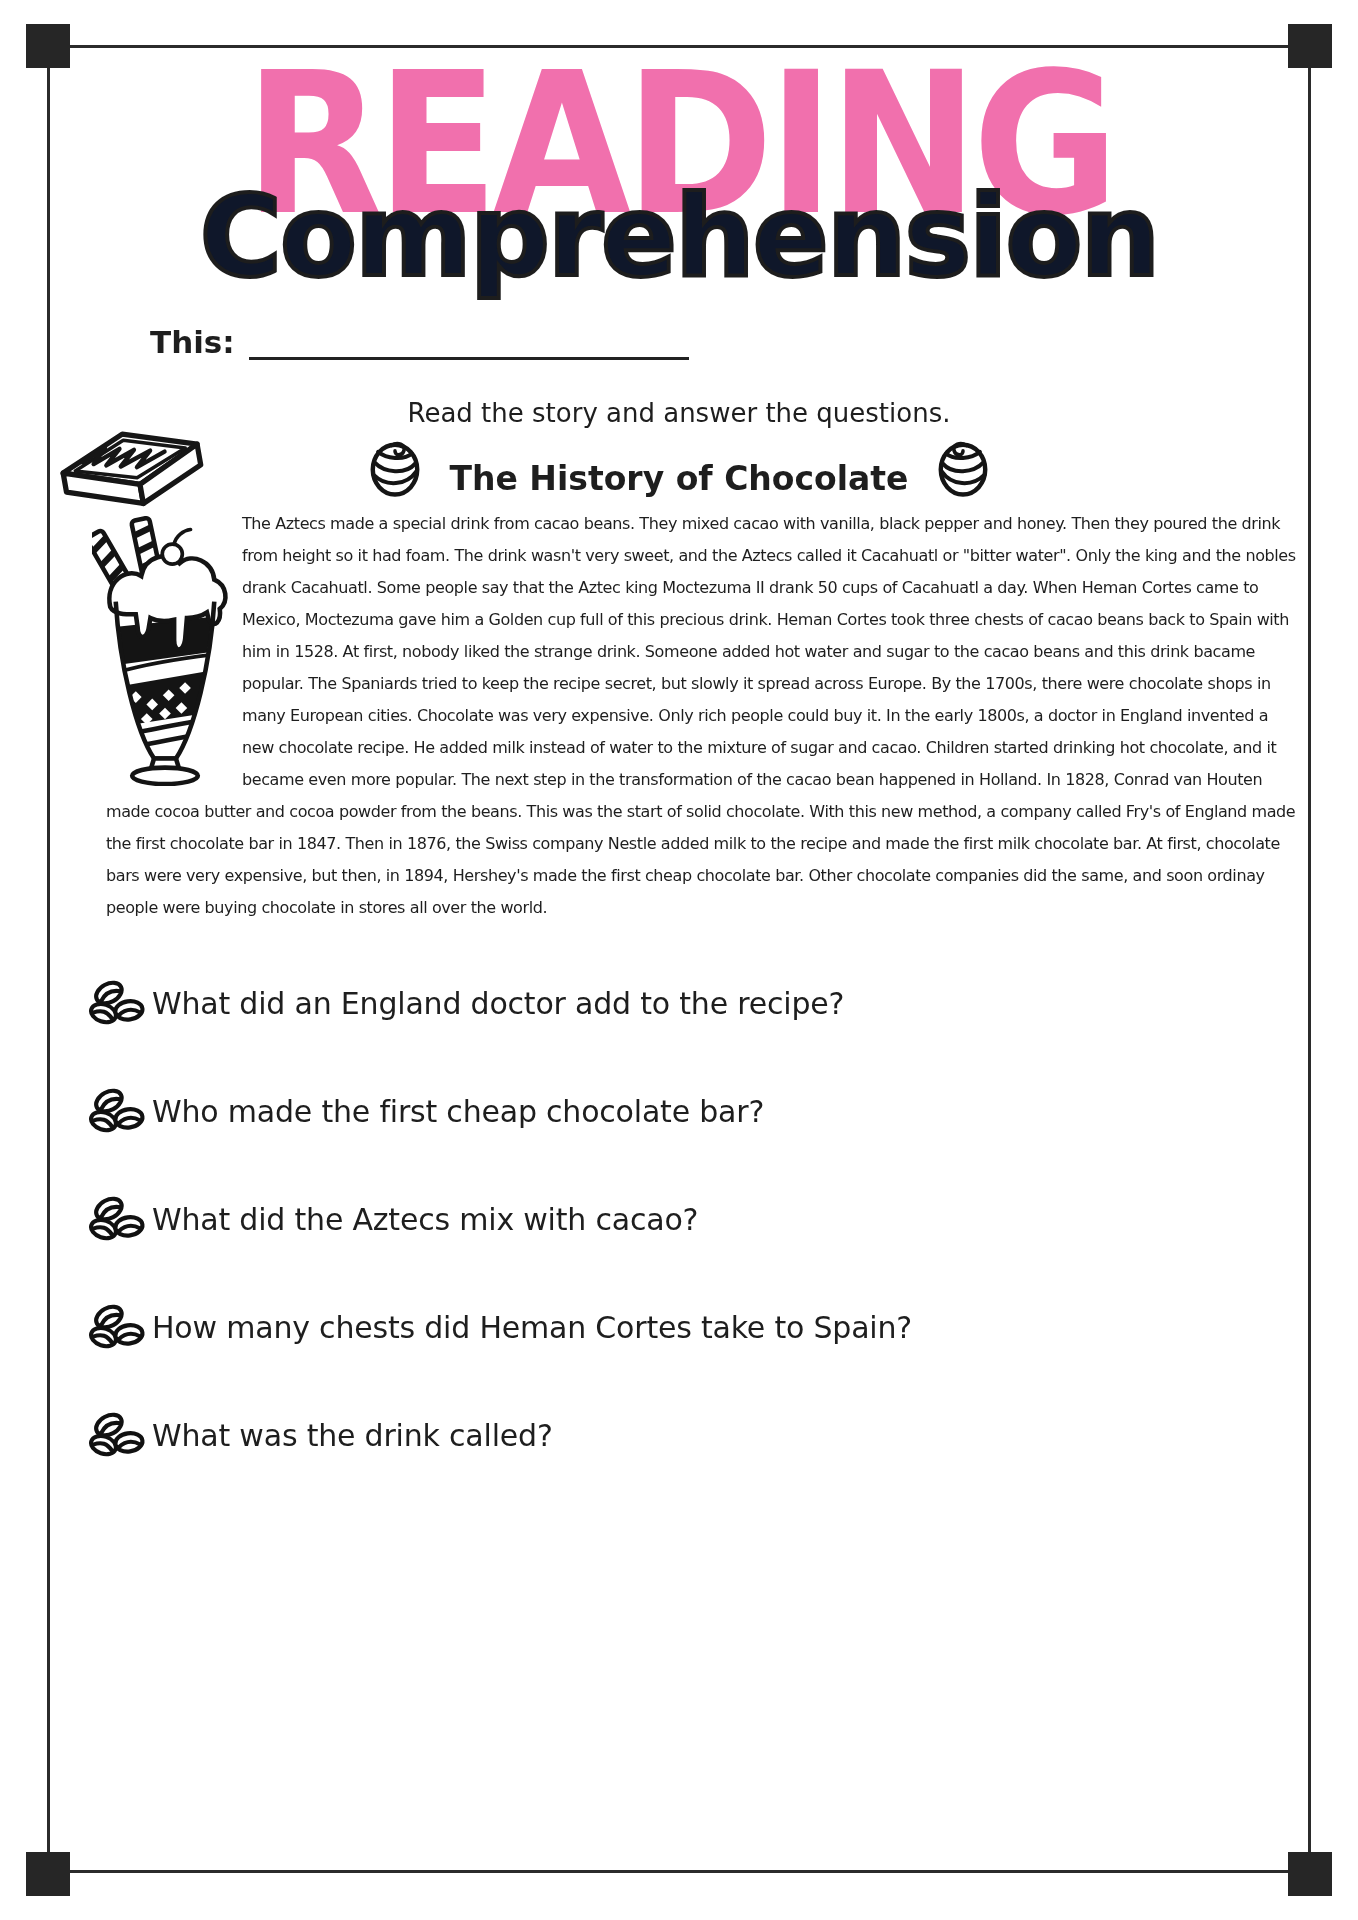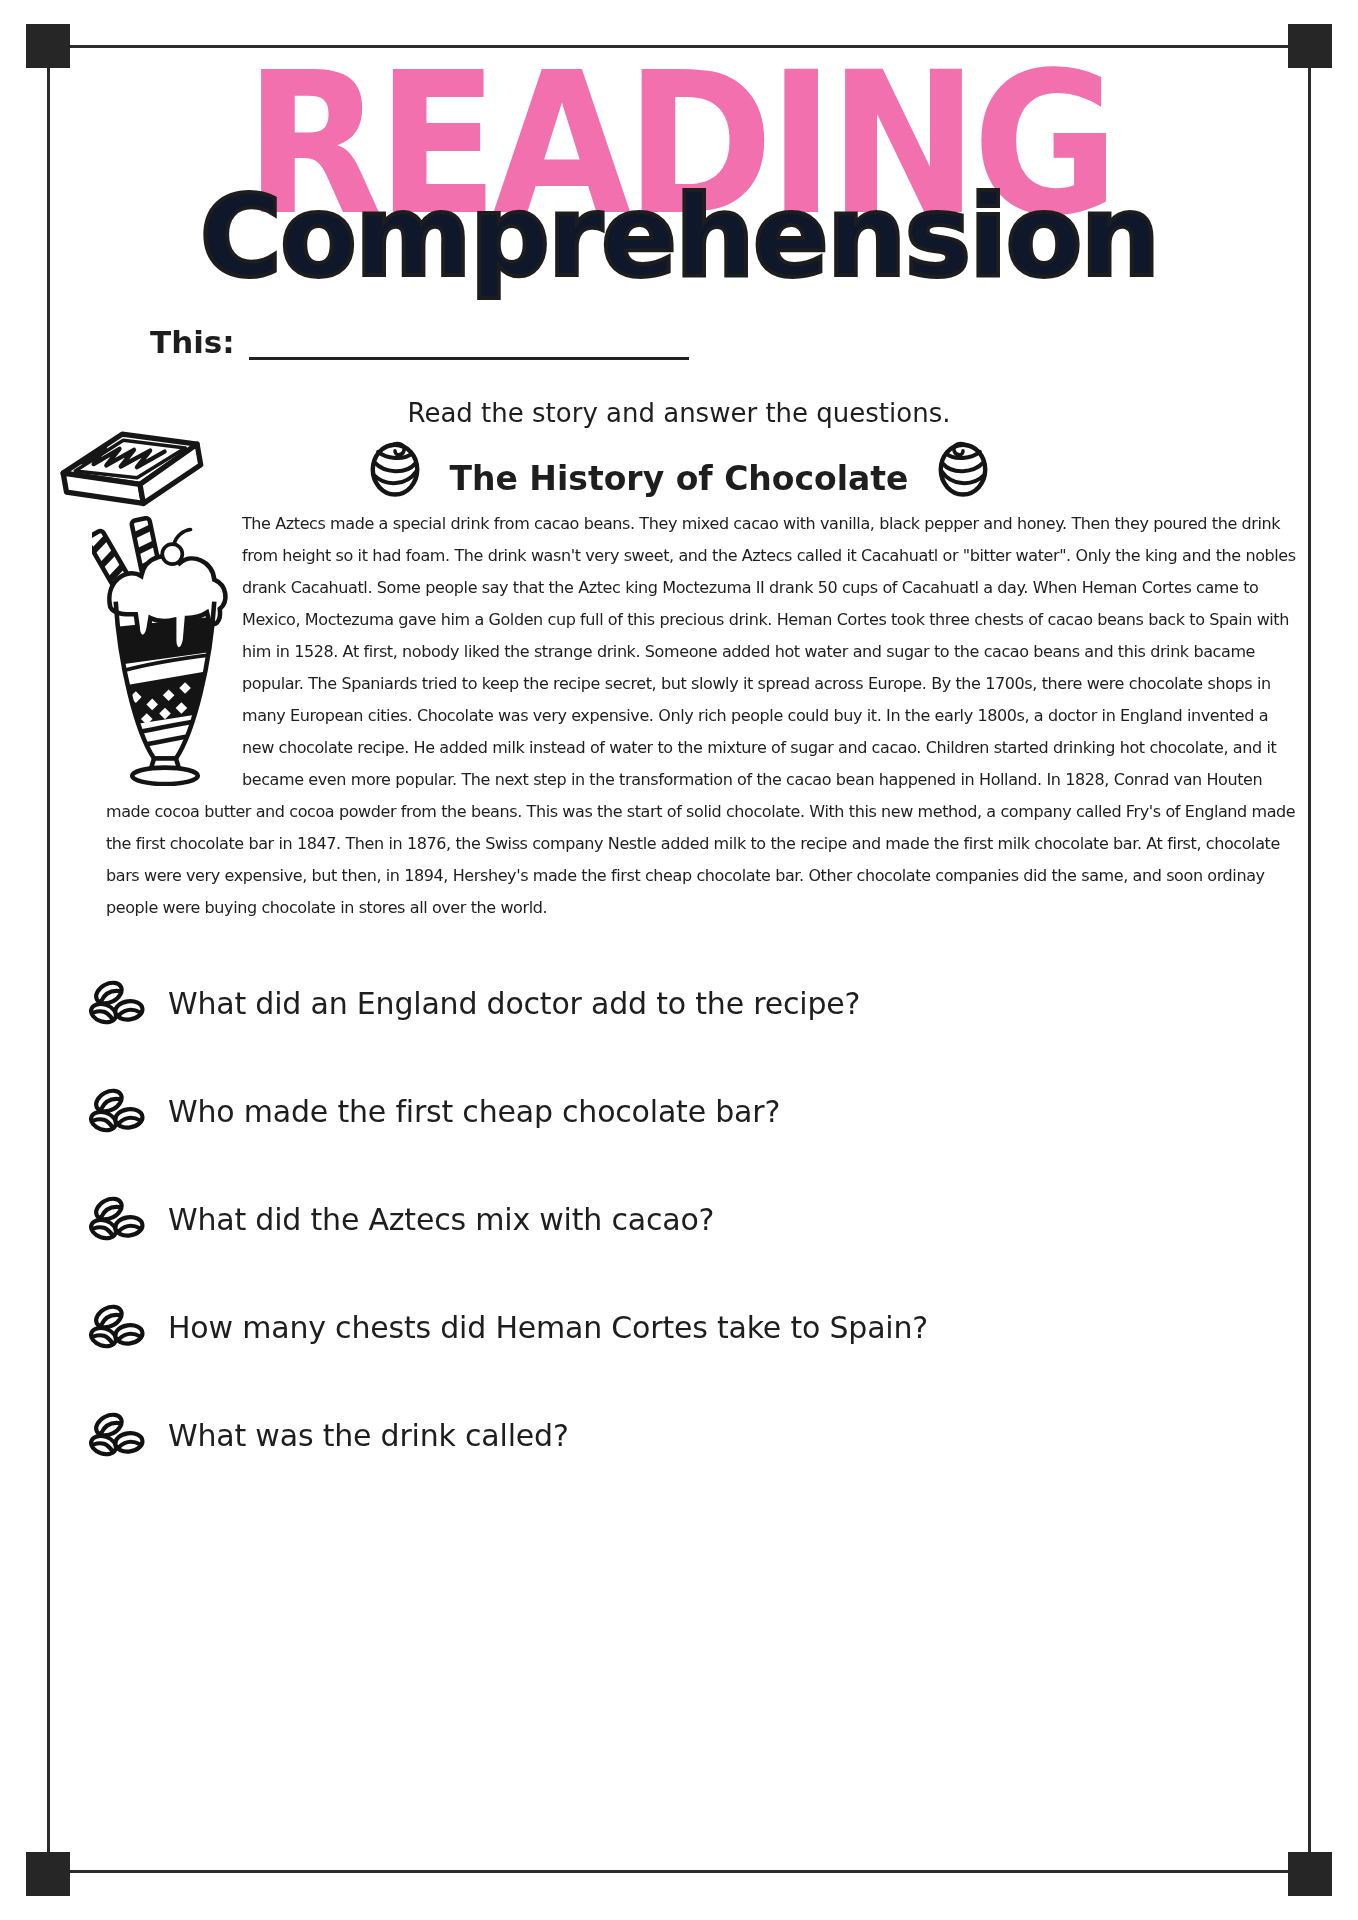--- a/index.html
+++ b/index.html
@@ -82,21 +82,21 @@
     transform:rotate(-10deg);
     z-index:1;
   }
 
   
   .questions {
     list-style:none;
     margin:54px 60px 0 88px;
   }
   .question {
-    display:flex; align-items:center; gap:20px;
+    display:flex; align-items:center; gap:4px;
     margin-bottom:56px;
     min-height:52px;
   }
   .beans { width:60px; height:50px; flex:0 0 auto; }
   .q-text { font-size:30px; letter-spacing:-0.2px; }
 
   svg { display:block; }
 </style>
 </head>
 <body>

